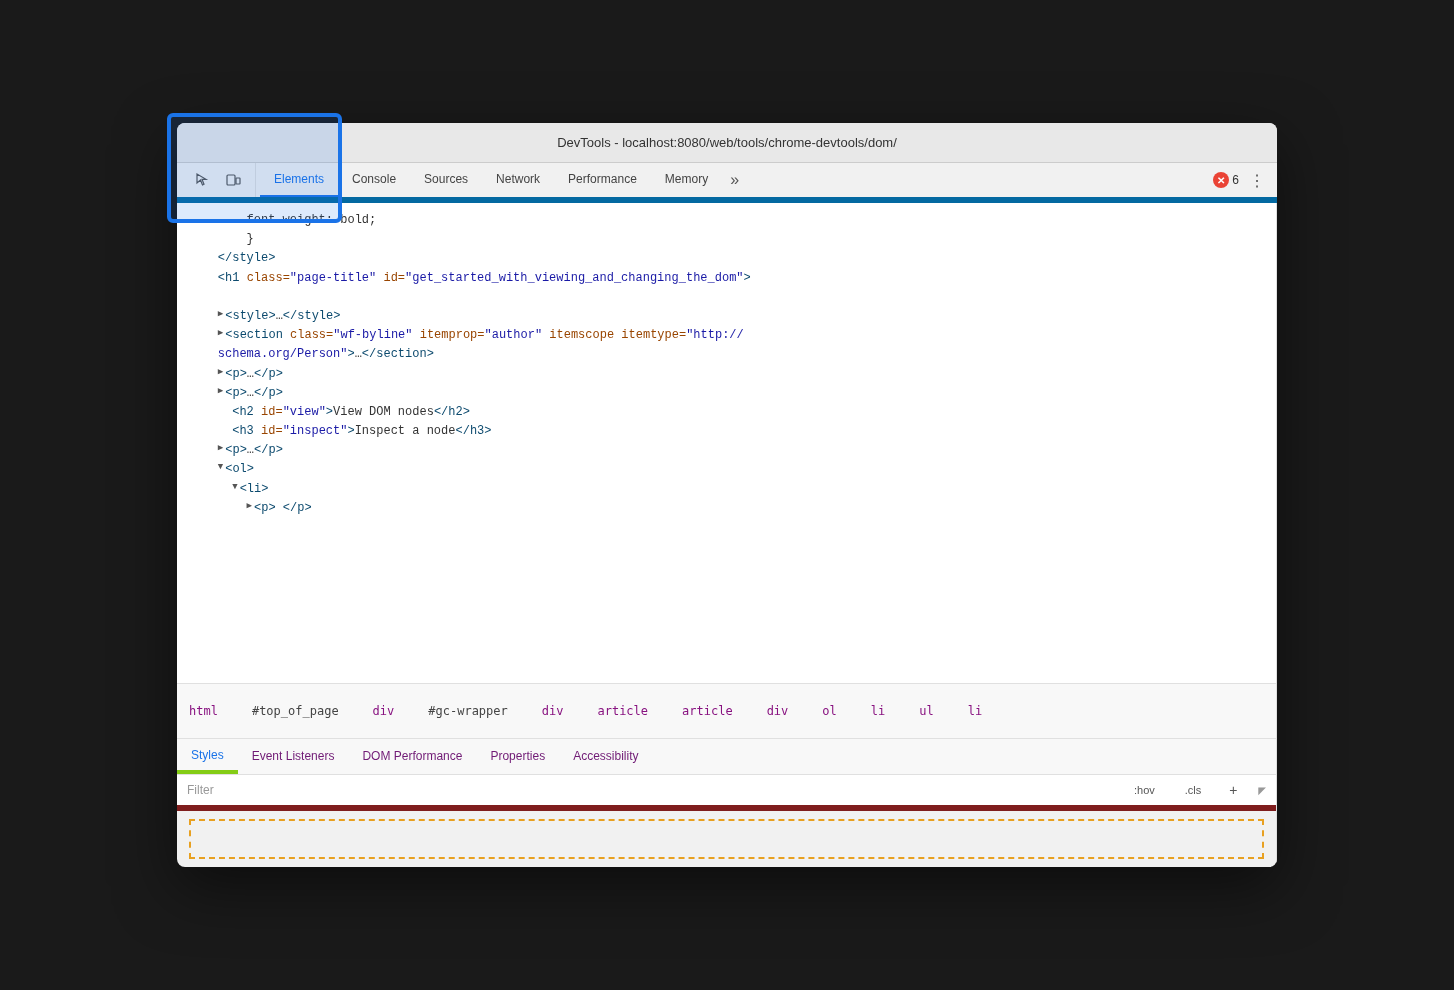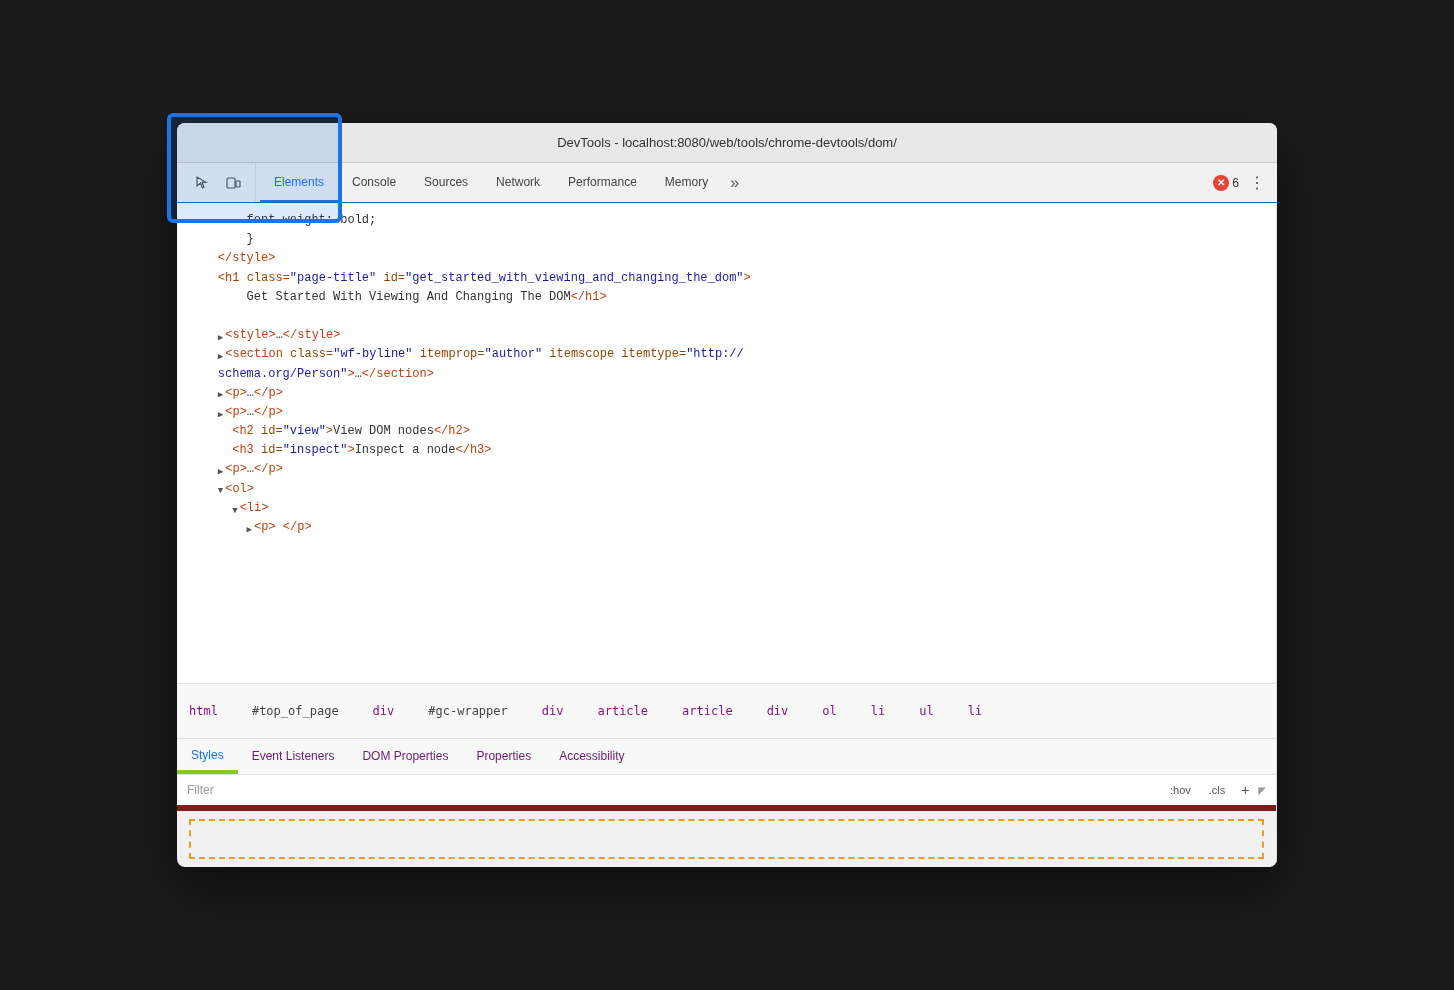--- a/index.html
+++ b/index.html
@@ -51,21 +51,21 @@
       color: #333;
       font-weight: 500;
     }
 
     
     .tab-bar {
       background: #f1f1f1;
       display: flex;
       align-items: stretch;
       height: 40px;
-      border-bottom: 1px solid #0369a1;
+      border-bottom: 6px solid #0369a1;
       padding-left: 4px;
     }
     .tab-icons {
       display: flex;
       align-items: center;
       gap: 2px;
       padding: 0 8px;
       border-right: 1px solid #ddd;
       margin-right: 4px;
     }
@@ -151,24 +151,24 @@
       font-family: 'Consolas', 'Monaco', 'Courier New', monospace;
       font-size: 12px;
       line-height: 1.6;
       min-height: 480px;
       overflow: auto;
     }
     .dom-line {
       padding: 0 12px;
       white-space: pre;
       display: flex;
-      align-items: flex-end;
+      align-items: flex-start;
     }
     .indent { display: inline-block; }
-    .tag { color: #c2410c; }
+    .tag { color: #0c4a6e; }
     .attr-name { color: #994500; }
     .attr-value { color: #1a1aa6; }
     .text-content { color: #333; }
     .comment { color: #236e25; }
     .triangle {
       color: #555;
       font-size: 9px;
       margin-right: 2px;
       display: inline-block;
     }
@@ -236,21 +236,21 @@
       border: none;
       outline: none;
       font-size: 12px;
       color: #333;
       background: transparent;
     }
     .filter-input::placeholder { color: #999; }
     .filter-buttons {
       display: flex;
       align-items: center;
-      gap: 4px;
+      gap: 16px;
       margin-left: auto;
     }
     .filter-btn {
       padding: 2px 6px;
       font-size: 11px;
       color: #555;
       cursor: pointer;
       border-radius: 3px;
       border: 1px solid transparent;
     }
@@ -360,24 +360,20 @@
           </div>
           <div class="dom-line">
             <span class="indent">    </span>
             <span class="tag">&lt;/style&gt;</span>
           </div>
 
           <div class="dom-line">
             <span class="indent">    </span>
             <span class="tag">&lt;h1 </span><span class="attr-name">class=</span><span class="attr-value">"page-title"</span><span class="tag"> </span><span class="attr-name">id=</span><span class="attr-value">"get_started_with_viewing_and_changing_the_dom"</span><span class="tag">&gt;</span>
           </div>
-          <div class="dom-line">
-            <span class="indent">        </span>
-            <span class="text-content">Get Started With Viewing And Changing The DOM</span><span class="tag">&lt;/h1&gt;</span>
-          </div>
 
           <div class="dom-line">
             <span class="indent">    </span>
           </div>
 
           <div class="dom-line">
             <span class="indent">    </span>
             <span class="triangle triangle-right"></span><span class="tag">&lt;style&gt;</span><span class="text-content">…</span><span class="tag">&lt;/style&gt;</span>
           </div>
 
@@ -455,21 +451,21 @@
         </div>
 
         <div class="bottom-tabs">
           <div class="bottom-tab active">
             <span>Styles</span>
           </div>
           <div class="bottom-tab">
             <span>Event Listeners</span>
           </div>
           <div class="bottom-tab">
-            <span>DOM Properties</span>
+            <span>DOM Performance</span>
           </div>
           <div class="bottom-tab">
             <span>Properties</span>
           </div>
           <div class="bottom-tab">
             <span>Accessibility</span>
           </div>
         </div>
 
         <div class="filter-bar">

